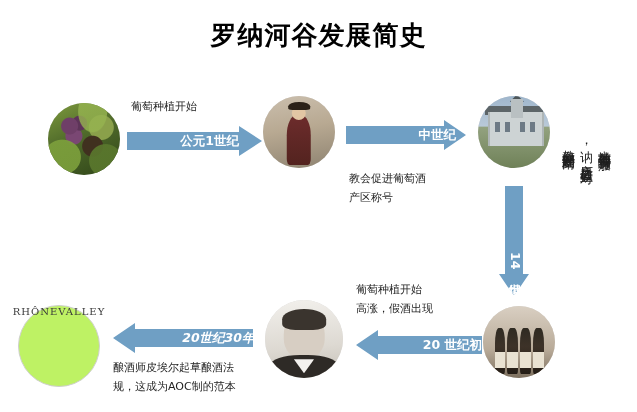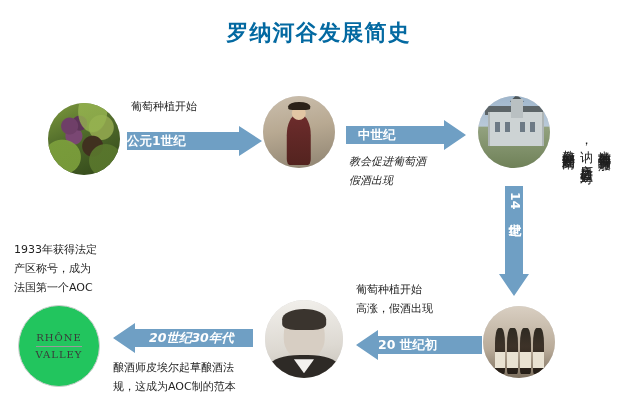--- a/index.html
+++ b/index.html
@@ -20,23 +20,23 @@
     background: #ffffff;
   }
 
   
   .title {
     position: absolute;
     left: 0;
     top: 18px;
     width: 637px;
     text-align: center;
-    font-size: 22px;
+    font-size: 26px;
     font-weight: bold;
-    color: #0369a1;
+    color: #000000;
     letter-spacing: 1px;
   }
 
   
   .photo {
     position: absolute;
     border-radius: 50%;
     overflow: hidden;
     background: #d8d8d8;
   }
@@ -210,26 +210,24 @@
     width: 26%;
     height: 18%;
     background: #f3f1ee;
     clip-path: polygon(50% 100%, 0 0, 100% 0);
   }
 
   
   .logo-circle {
     position: absolute;
     border-radius: 50%;
-    background: #22c55e;
+    background: #bef264;
     border: 1px solid #cfcfcf;
     display: flex;
-    align-items: center;
     justify-content: center;
-    flex-direction: column;
   }
   .logo-circle .lg-line1,
   .logo-circle .lg-line2 {
     font-family: "DejaVu Serif", "Liberation Serif", serif;
     font-size: 10px;
     letter-spacing: 1px;
     color: #3a3a3a;
     line-height: 12px;
   }
   .logo-circle .lg-rule {
@@ -246,21 +244,21 @@
   .arrow svg {
     display: block;
     overflow: visible;
   }
   .arrow .alabel {
     position: absolute;
     color: #ffffff;
     font-size: 12.5px;
     font-weight: bold;
     white-space: nowrap;
-    text-align: left;
+    text-align: right;
   }
   .arrow-vert .alabel {
     writing-mode: vertical-rl;
     font-size: 12.5px;
   }
 
   
   .note {
     position: absolute;
     color: #1f1f1f;
@@ -307,23 +305,23 @@
     </div>
   </div>
 
   <div class="arrow" style="left:346px; top:120px; width:120px; height:30px;">
     <svg width="120" height="30" viewBox="0 0 120 30">
       <polygon points="0,6 98,6 98,0 120,15 98,30 98,24 0,24" fill="#6f9fc4"></polygon>
     </svg>
     <div class="alabel" style="left:0; top:7px; width:98px;padding-left:12px;">中世纪</div>
   </div>
 
-  <div class="note" style="left:349px; top:152px; width:150px;font-style:italic;">
+  <div class="note" style="left:349px; top:169px; width:150px;">
     <div>教会促进葡萄酒</div>
-    <div>假酒出现</div>
+    <div>产区称号</div>
   </div>
 
   <div class="photo ph-chateau" style="left:478px; top:96px; width:72px; height:72px;">
     <div class="inner">
       <div class="roof"></div>
       <div class="bldg"></div>
       <div class="towertop"></div>
       <div class="tower"></div>
       <div class="win" style="left:24%"></div>
       <div class="win" style="left:38%"></div>
@@ -336,25 +334,20 @@
   <div class="note-vert" style="left:578px; top:140px; height:162px;">讷，之后历任教皇对</div>
   <div class="note-vert" style="left:596px; top:140px; height:162px;">当地葡萄酒青睐有加</div>
 
   <div class="arrow arrow-vert" style="left:499px; top:186px; width:30px; height:110px;">
     <svg width="30" height="110" viewBox="0 0 30 110">
       <polygon points="6,0 24,0 24,88 30,88 15,110 0,88 6,88" fill="#6f9fc4"></polygon>
     </svg>
     <div class="alabel" style="left:7px; top:6px; height:82px;">14 世纪</div>
   </div>
 
-  <div class="note" style="left:14px; top:240px; width:150px;">
-    <div>1933年获得法定</div>
-    <div>产区称号，成为</div>
-    <div>法国第一个AOC</div>
-  </div>
 
   <div class="logo-circle" style="left:18px; top:305px; width:80px; height:80px;">
     <div class="lg-line1">RHÔNE</div>
     <div class="lg-rule"></div>
     <div class="lg-line2">VALLEY</div>
   </div>
 
   <div class="arrow" style="left:113px; top:323px; width:140px; height:30px;">
     <svg width="140" height="30" viewBox="0 0 140 30">
       <polygon points="140,6 22,6 22,0 0,15 22,30 22,24 140,24" fill="#6f9fc4"></polygon>

